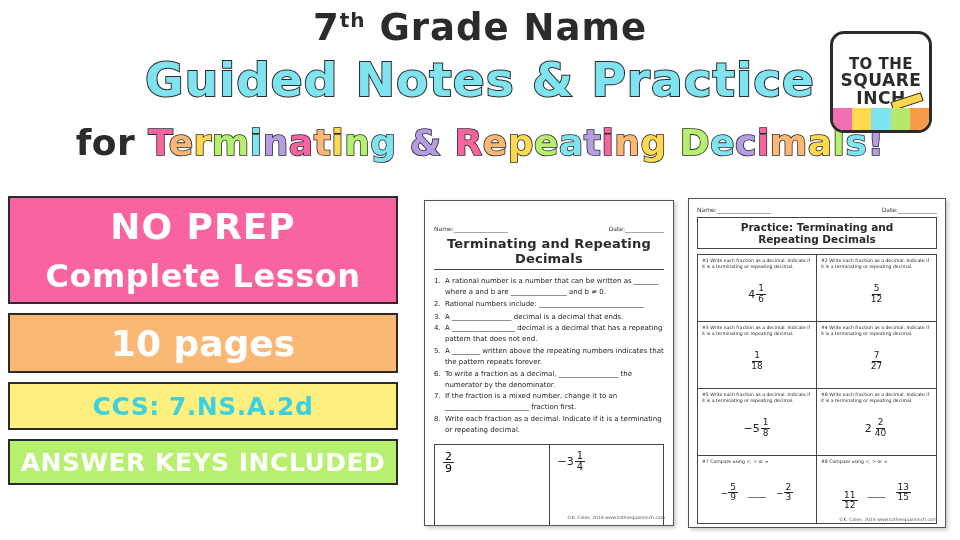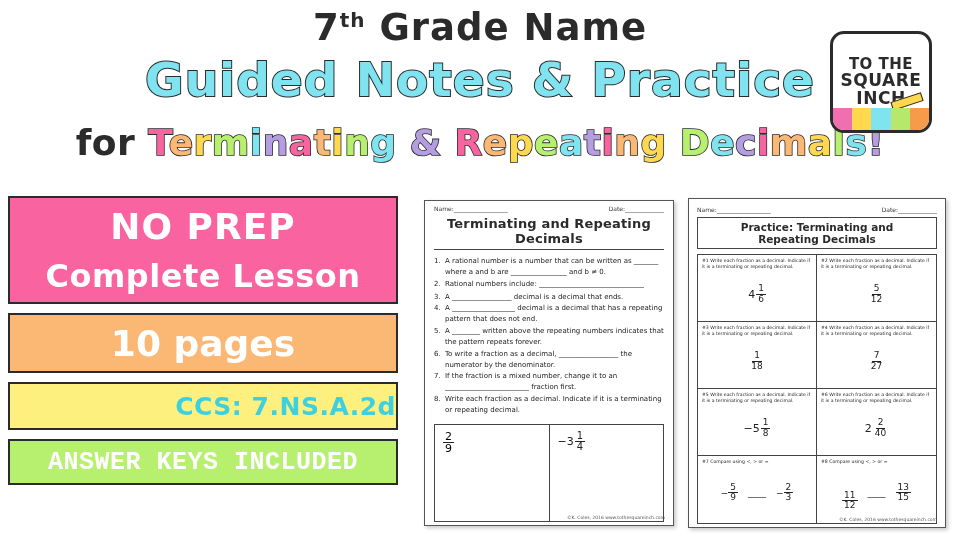--- a/index.html
+++ b/index.html
@@ -155,32 +155,30 @@
     background: #fbb874;
   }
   .banner-pages .l1 {
     font-weight: bold;
     font-size: 36px;
     color: #ffffff;
   }
   .banner-ccs {
     height: 48px;
     background: #fdf07f;
-    align-items: flex-end;
   }
   .banner-ccs .l1 {
     font-weight: bold;
     font-size: 25px;
     color: #3fd0e0;
     letter-spacing: 0.5px;
   }
   .banner-keys {
     height: 46px;
     background: #b7ef6e;
-    font-family: Liberation Mono, monospace;
   }
   .banner-keys .l1 {
     font-weight: bold;
     font-size: 25px;
     color: #ffffff;
     letter-spacing: 0.5px;
   }
 
   
   .sheet {
@@ -189,21 +187,21 @@
     border: 1.5px solid #555;
     box-shadow: 2px 2px 4px rgba(0,0,0,0.22);
     box-sizing: border-box;
     overflow: hidden;
   }
   .sheet-notes {
     left: 424px;
     top: 200px;
     width: 250px;
     height: 326px;
-    padding: 4px 9px;
+    padding: 24px 9px;
   }
   .sheet-practice {
     left: 688px;
     top: 198px;
     width: 258px;
     height: 330px;
     padding: 7px 8px;
   }
   .nd-row {
     display: flex;

